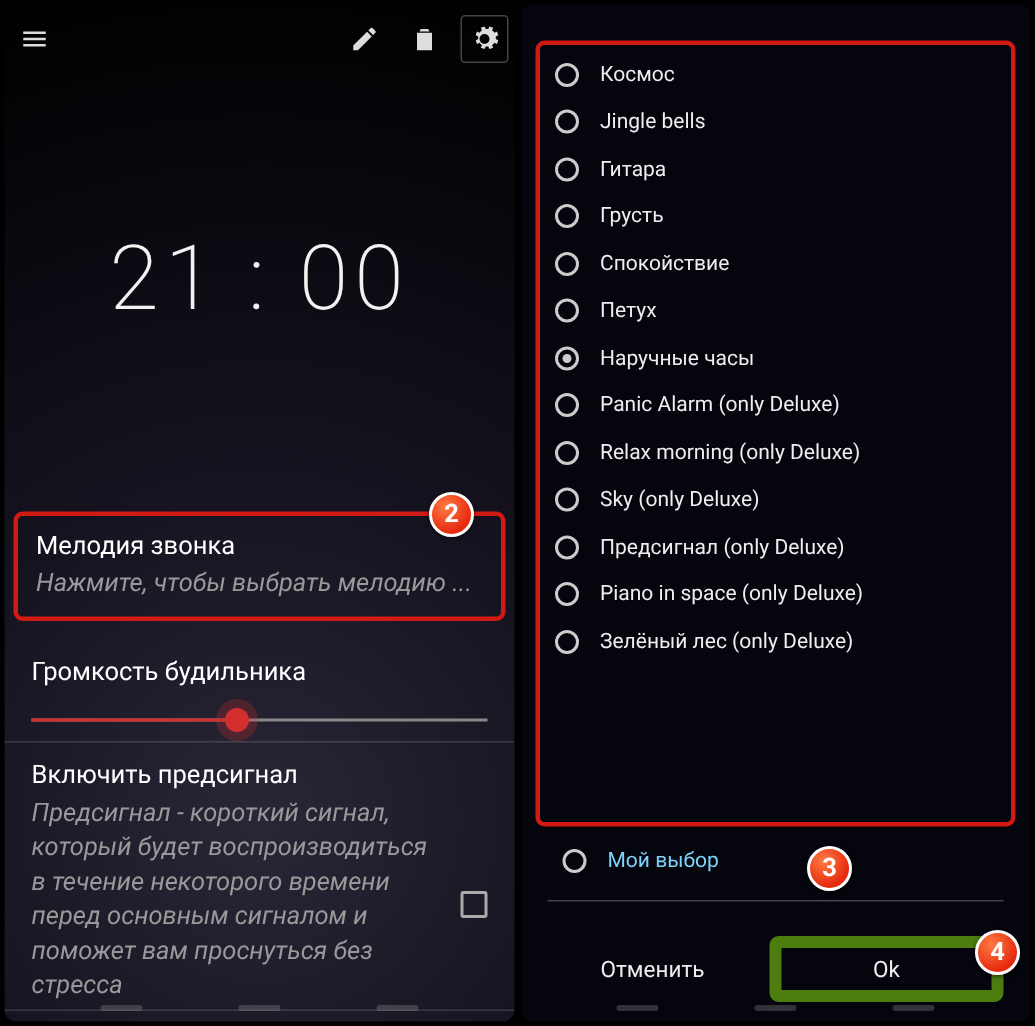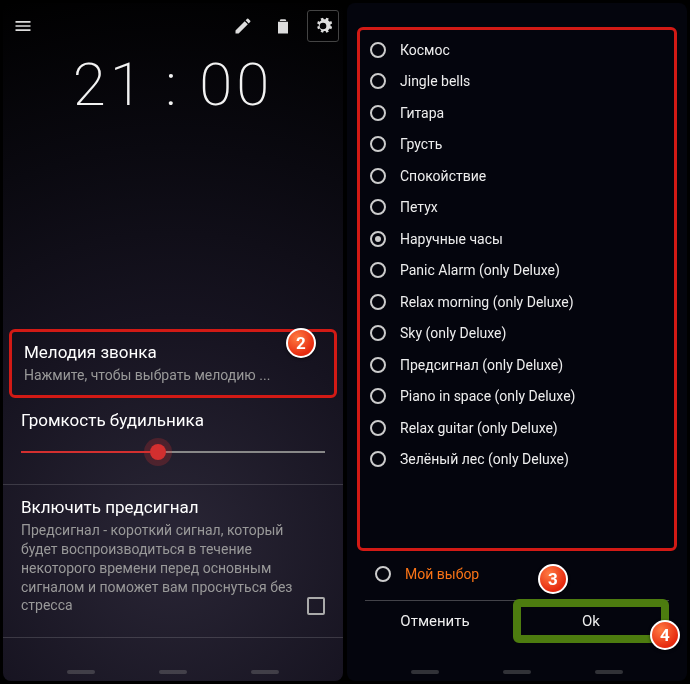--- a/index.html
+++ b/index.html
@@ -42,48 +42,49 @@
     width: 32px; height: 32px;
     display: flex;
     align-items: center; justify-content: center;
     color: #ddd;
   }
   .tbtn svg { width: 20px; height: 20px; fill: #ddd; }
   .tbtn.gear { border: 1px solid #444; border-radius: 3px; }
   .clock-area {
     height: 280px;
     display: flex;
-    align-items: flex-start;
+    align-items: center;
     justify-content: center;
     padding-bottom: 8px;
   }
   .clock-time {
     font-size: 60px;
     font-weight: 200;
     color: #f2f2f2;
     letter-spacing: 4px;
   }
   .setting-block {
-    padding: 12px 18px 22px;
+    padding: 12px 18px 4px;
     border-bottom: 1px solid rgba(255,255,255,0.15);
   }
   .setting-title {
     font-size: 17px;
     color: #fff;
     margin-bottom: 4px;
   }
   .setting-sub {
-    font-size: 14px;
+    font-size: 17px;
     color: #999;
     line-height: 1.35;
+    font-style: italic;
   }
   .ringtone-row {
     border: 3px solid #d21a15;
     border-radius: 6px;
-    margin: 0 6px;
+    margin: 12px 6px;
     padding: 10px 12px;
   }
   .slider-wrap {
     margin-top: 12px;
     position: relative;
     height: 20px;
   }
   .slider-track {
     position: absolute;
     left: 0; right: 0; top: 9px;
@@ -102,21 +103,21 @@
     top: 2px;
     width: 16px; height: 16px;
     border-radius: 50%;
     background: #d32f2f;
     transform: translateX(-50%);
     box-shadow: 0 0 0 6px rgba(211,47,47,.25);
   }
   .checkbox-row {
     display: flex;
     gap: 12px;
-    align-items: flex-end;
+    align-items: center;
   }
   .checkbox-row .text { flex: 1; }
   .cbox {
     width: 18px; height: 18px;
     border: 2px solid #aaa;
     border-radius: 2px;
     margin-top: 30px;
   }
 
   
@@ -155,33 +156,33 @@
     background: #ccc;
     border-radius: 50%;
   }
   .mychoice-row {
     position: absolute;
     top: 563px;
     left: 28px;
     display: flex;
     gap: 14px;
     font-size: 14px;
-    color: #f97316;
+    color: #7dd3fc;
   }
   .dlg-divider {
     position: absolute;
     left: 18px; right: 18px;
     bottom: 80px;
     height: 1px;
     background: rgba(255,255,255,.25);
   }
   .dlg-btns {
     position: absolute;
     left: 18px; right: 18px;
-    bottom: 38px;
+    bottom: 13px;
     height: 44px;
     display: flex;
   }
   .dlg-btn {
     flex: 1;
     display: flex;
     align-items: center;
     justify-content: center;
     font-size: 15px;
     color: #eee;
@@ -329,24 +330,20 @@
         <div class="rt-item">
           <div class="radio"></div>
           <span>Предсигнал (only Deluxe)</span>
         </div>
         <div class="rt-item">
           <div class="radio"></div>
           <span>Piano in space (only Deluxe)</span>
         </div>
         <div class="rt-item">
           <div class="radio"></div>
-          <span>Relax guitar (only Deluxe)</span>
-        </div>
-        <div class="rt-item">
-          <div class="radio"></div>
           <span>Зелёный лес (only Deluxe)</span>
         </div>
       </div>
 
     <div class="mychoice-row">
       <div class="radio"></div>
       <span>Мой выбор</span>
     </div>
 
     <div class="dlg-divider"></div>

